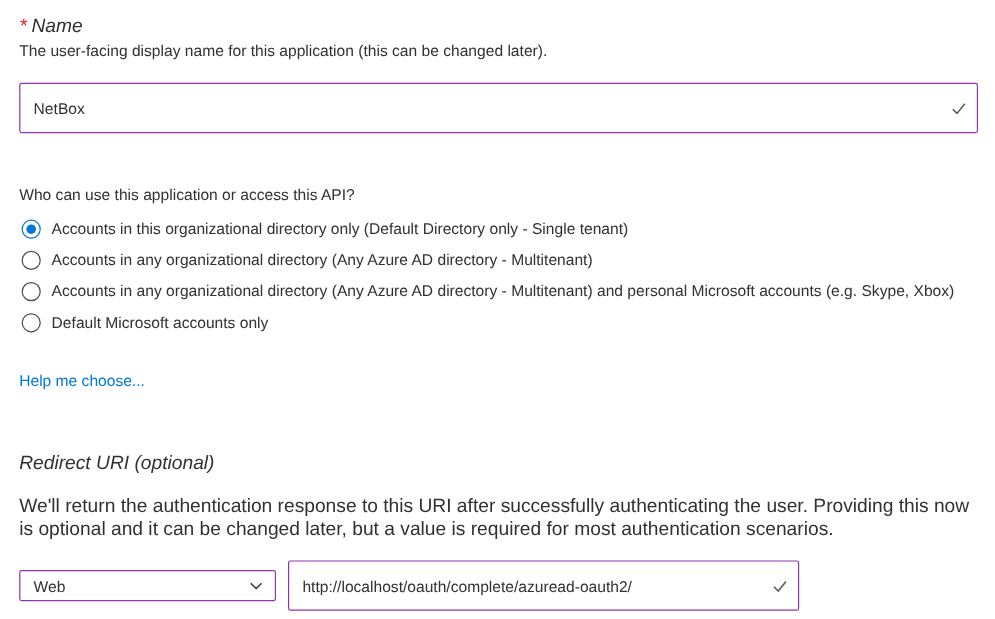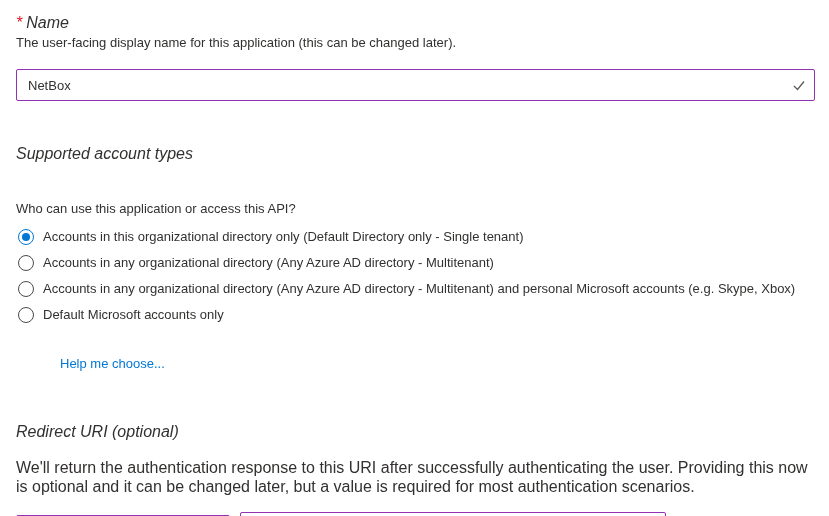--- a/index.html
+++ b/index.html
@@ -27,21 +27,21 @@
   }
   .req{color:var(--red);margin-right:4px;}
   .desc{
     font-size:13px;
     line-height:19px;
     color:var(--text);
   }
   .text-input{
     position:relative;
     margin-top:17px;
-    height:32px;
+    height:42px;
     border:1px solid var(--purple);
     border-radius:2px;
     display:flex;
     align-items:center;
     background:#fff;
   }
   .text-input input{
     flex:1;
     border:none;
     outline:none;
@@ -89,21 +89,20 @@
     color:var(--text);
     white-space:nowrap;
   }
   .help-link{
     display:inline-block;
     margin-top:23px;
     font-size:13px;
     color:var(--blue);
     text-decoration:none;
     cursor:pointer;
-    margin-left:44px;
   }
   .redirect-section{margin-top:49px;}
   .redirect-desc{
     font-size:16px;
     line-height:19px;
     margin-top:16px;
     max-width:800px;
   }
   .redirect-controls{
     margin-top:16px;
@@ -151,21 +150,20 @@
     <div class="desc">The user-facing display name for this application (this can be changed later).</div>
     <div class="text-input">
       <input type="text" value="NetBox" style="">
       <svg class="check-icon" viewBox="0 0 14 14">
         <polyline points="2,8 5.5,11.5 12,3.5" fill="none" stroke="#5c5a58" stroke-width="1.3"></polyline>
       </svg>
     </div>
   </div>
 
   <div class="section">
-    <div class="section-title">Supported account types</div>
     <div class="question">Who can use this application or access this API?</div>
 
     <div class="radio-group">
       <div class="radio-row selected">
         <span class="radio-circle">
             <span class="radio-dot"></span>
           </span>
         <span class="radio-label">Accounts in this organizational directory only (Default Directory only - Single tenant)</span>
       </div>
       <div class="radio-row">

